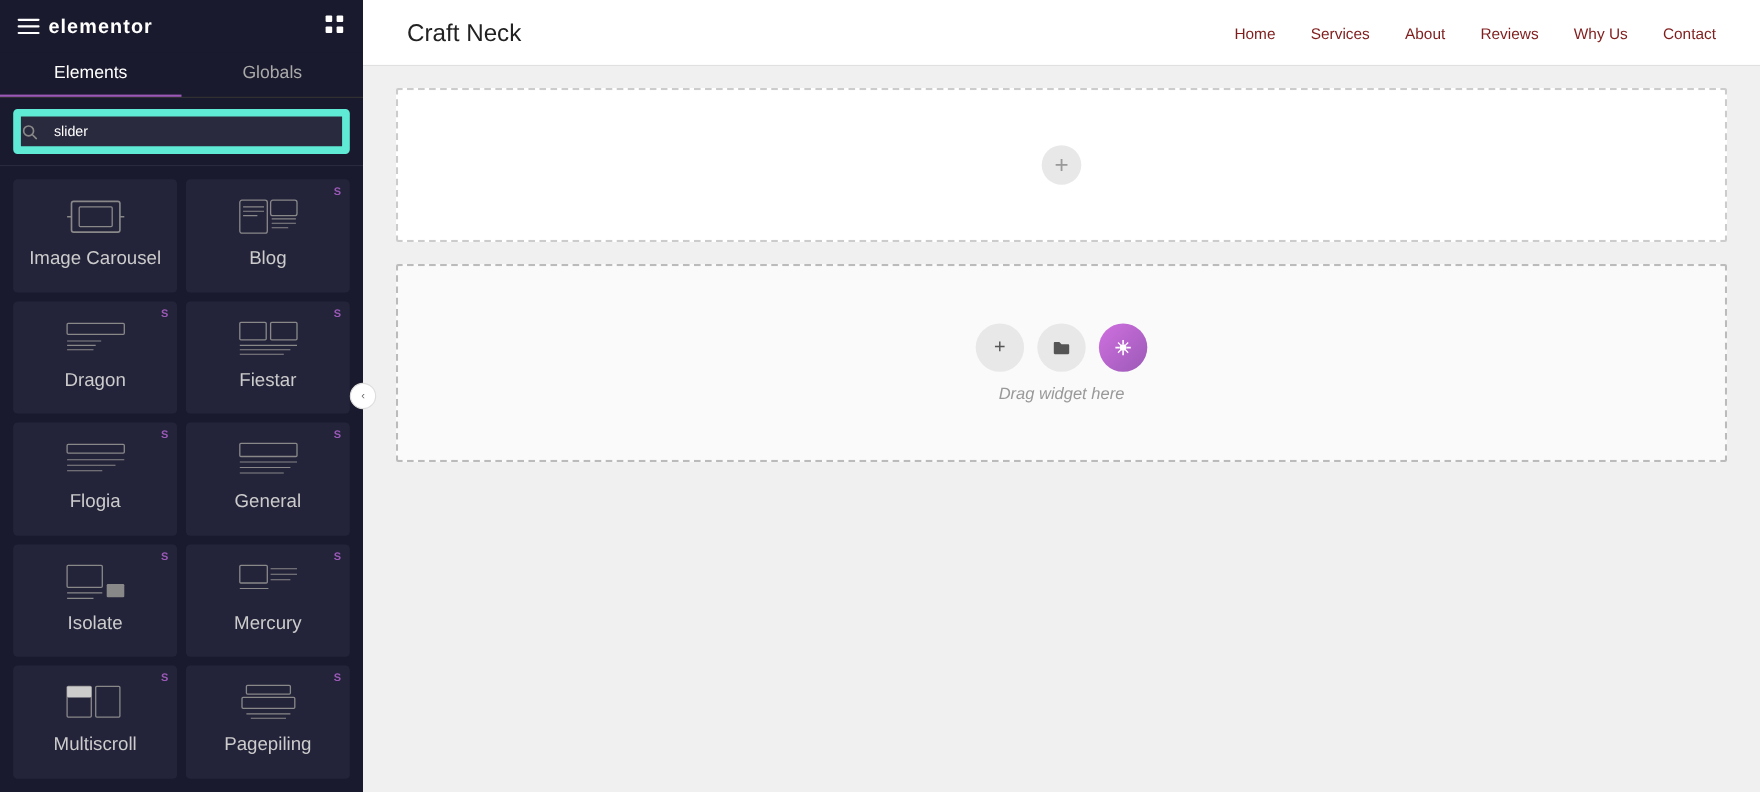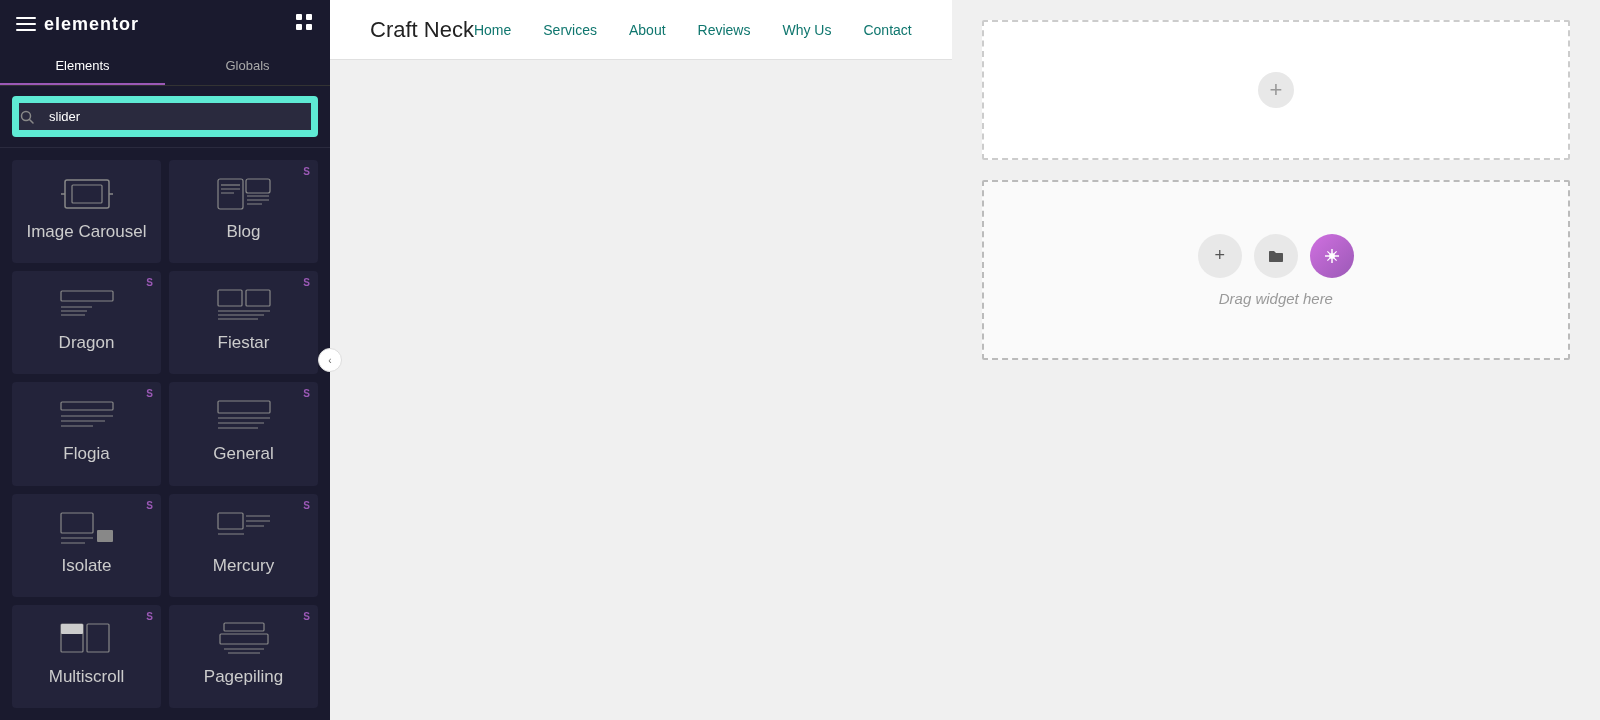--- a/index.html
+++ b/index.html
@@ -61,21 +61,21 @@
 
     
     .sidebar-tabs {
       display: flex;
       border-bottom: 1px solid #333;
     }
     .sidebar-tab {
       flex: 1;
       text-align: center;
       padding: 10px 0;
-      font-size: 13px;
+      font-size: 16px;
       color: #aaa;
       cursor: pointer;
       border-bottom: 2px solid transparent;
     }
     .sidebar-tab.active {
       color: #fff;
       border-bottom: 2px solid #9b59b6;
     }
 
     
@@ -148,21 +148,21 @@
     .widget-label {
       font-size: 17px;
       color: #ccc;
       text-align: center;
     }
 
     
     #main {
       flex: 1;
       display: flex;
-      flex-direction: row;
+      flex-direction: column;
       background: #f0f0f0;
       overflow: hidden;
     }
 
     
     #top-nav {
       background: #fff;
       border-bottom: 1px solid #e0e0e0;
       display: flex;
       align-items: center;
@@ -177,21 +177,21 @@
       color: #222;
     }
 
     .nav-links {
       display: flex;
       gap: 32px;
       align-items: center;
     }
     .nav-link {
       font-size: 14px;
-      color: #0f766e;
+      color: #7f1d1d;
       cursor: pointer;
       text-decoration: none;
     }
 
     
     #canvas {
       flex: 1;
       overflow-y: auto;
       padding: 20px 30px;
       display: flex;

